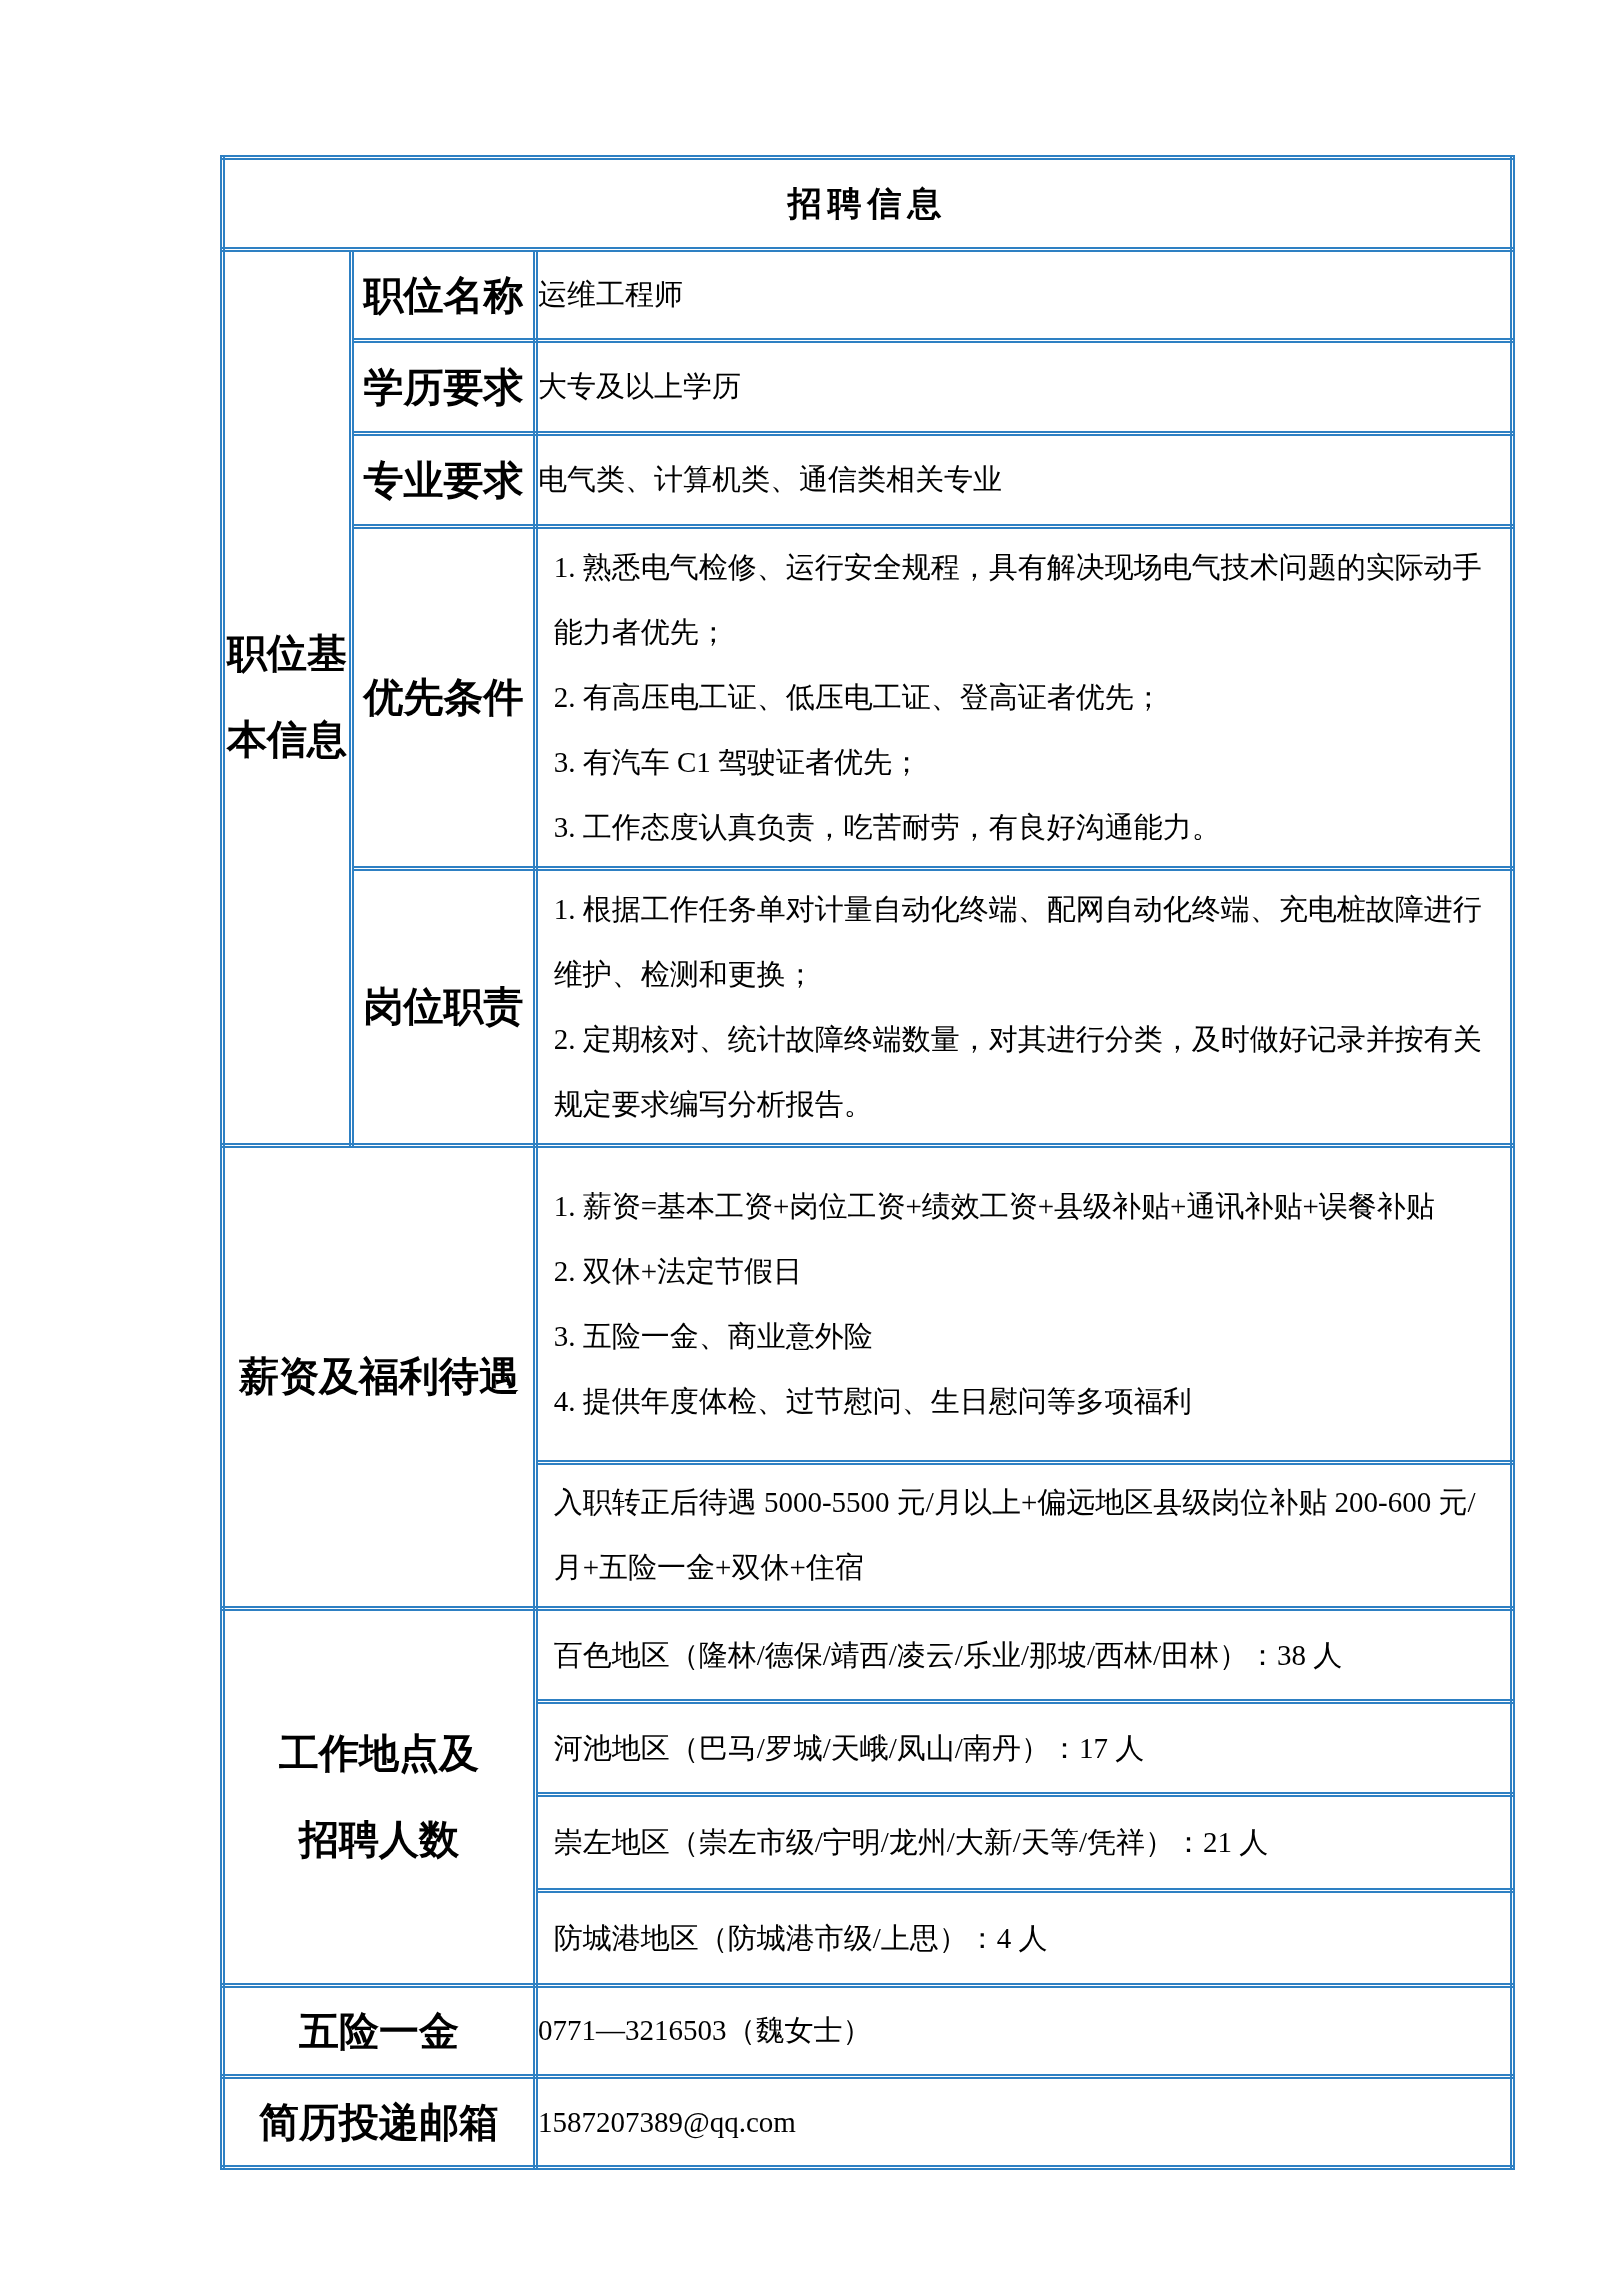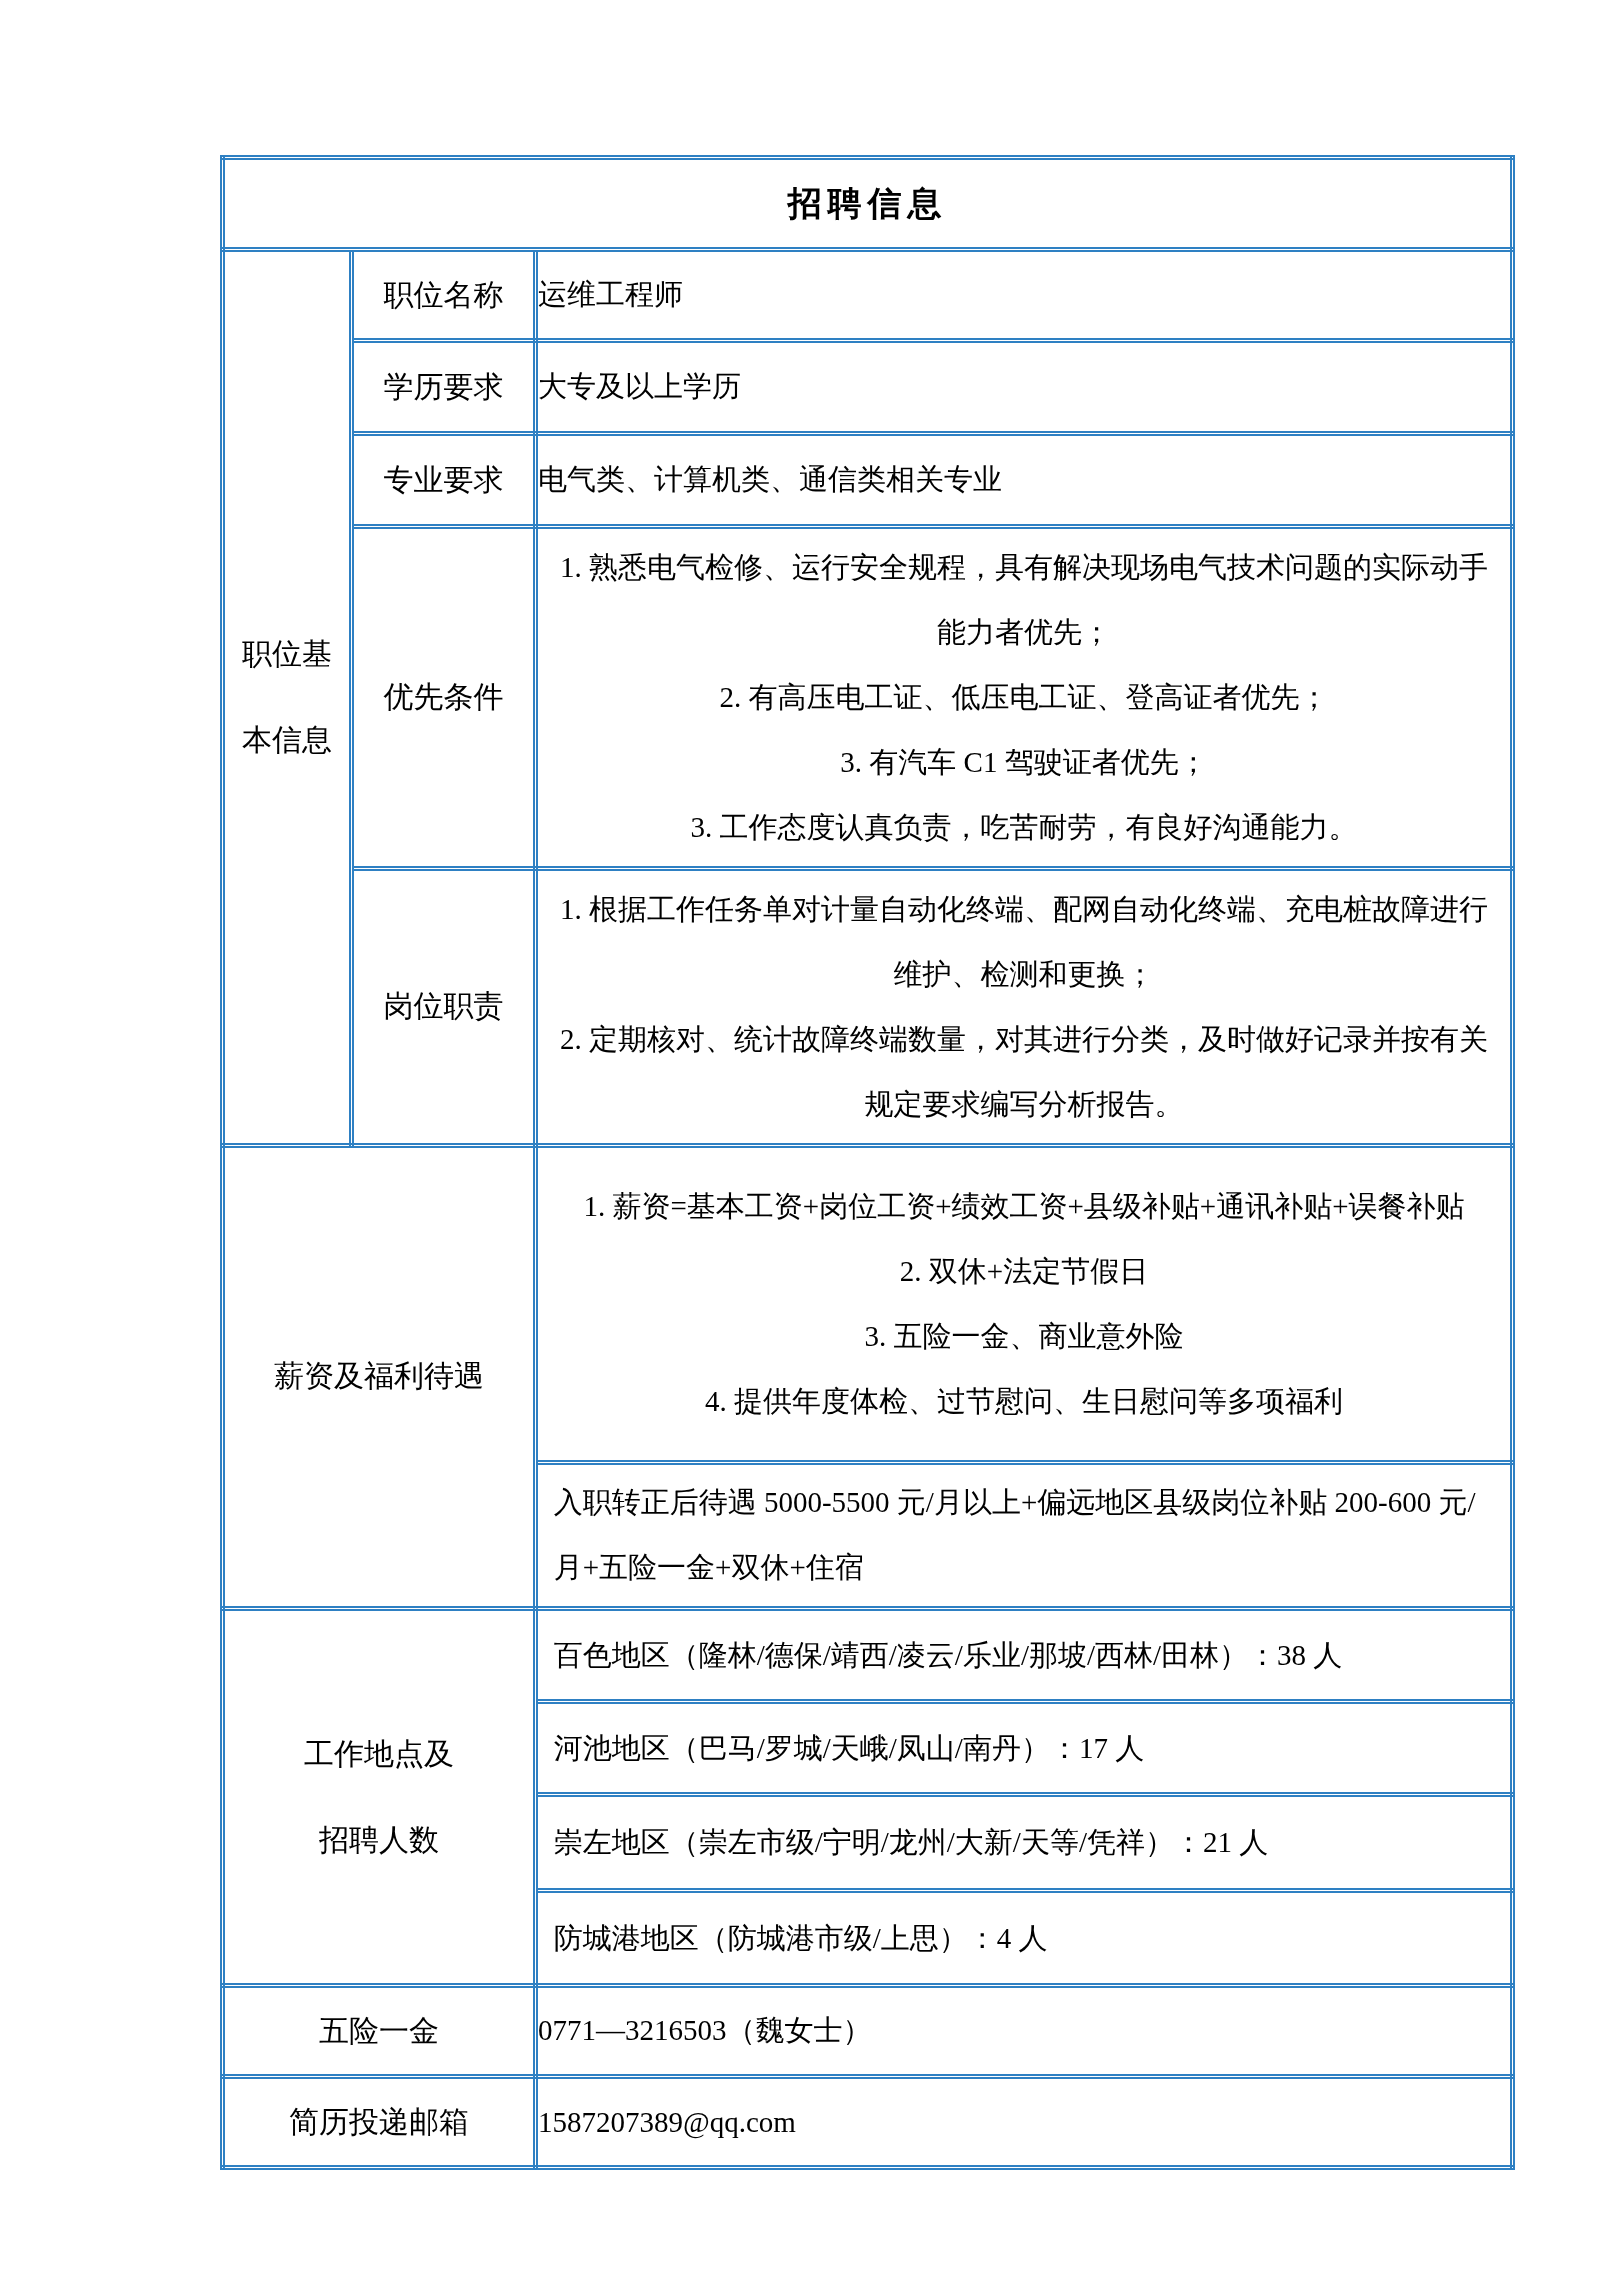--- a/index.html
+++ b/index.html
@@ -27,34 +27,34 @@
     overflow: hidden;
   }
   .title-cell {
     text-align: center;
     font-size: 34px;
     font-weight: bold;
     letter-spacing: 5.9px;
   }
   .lbl {
     text-align: center;
-    font-size: 30px;
-    font-weight: normal;
+    font-size: 40px;
+    font-weight: bold;
   }
   .lbl .lbl-line { line-height: 86px; text-align: center; }
   .val-center {
     font-size: 29px;
   }
   .content {
     text-align: left;
     font-size: 29px;
     line-height: 65px;
     padding: 5.9px 15.7px;
   }
-  .content div { text-align: center; }
+  .content div { text-align: left; }
 </style>
 </head>
 <body>
 
 <div class="page">
   <table class="doc-table">
     <colgroup>
       <col style="width:129px">
       <col style="width:184px">
       <col style="width:977px">

